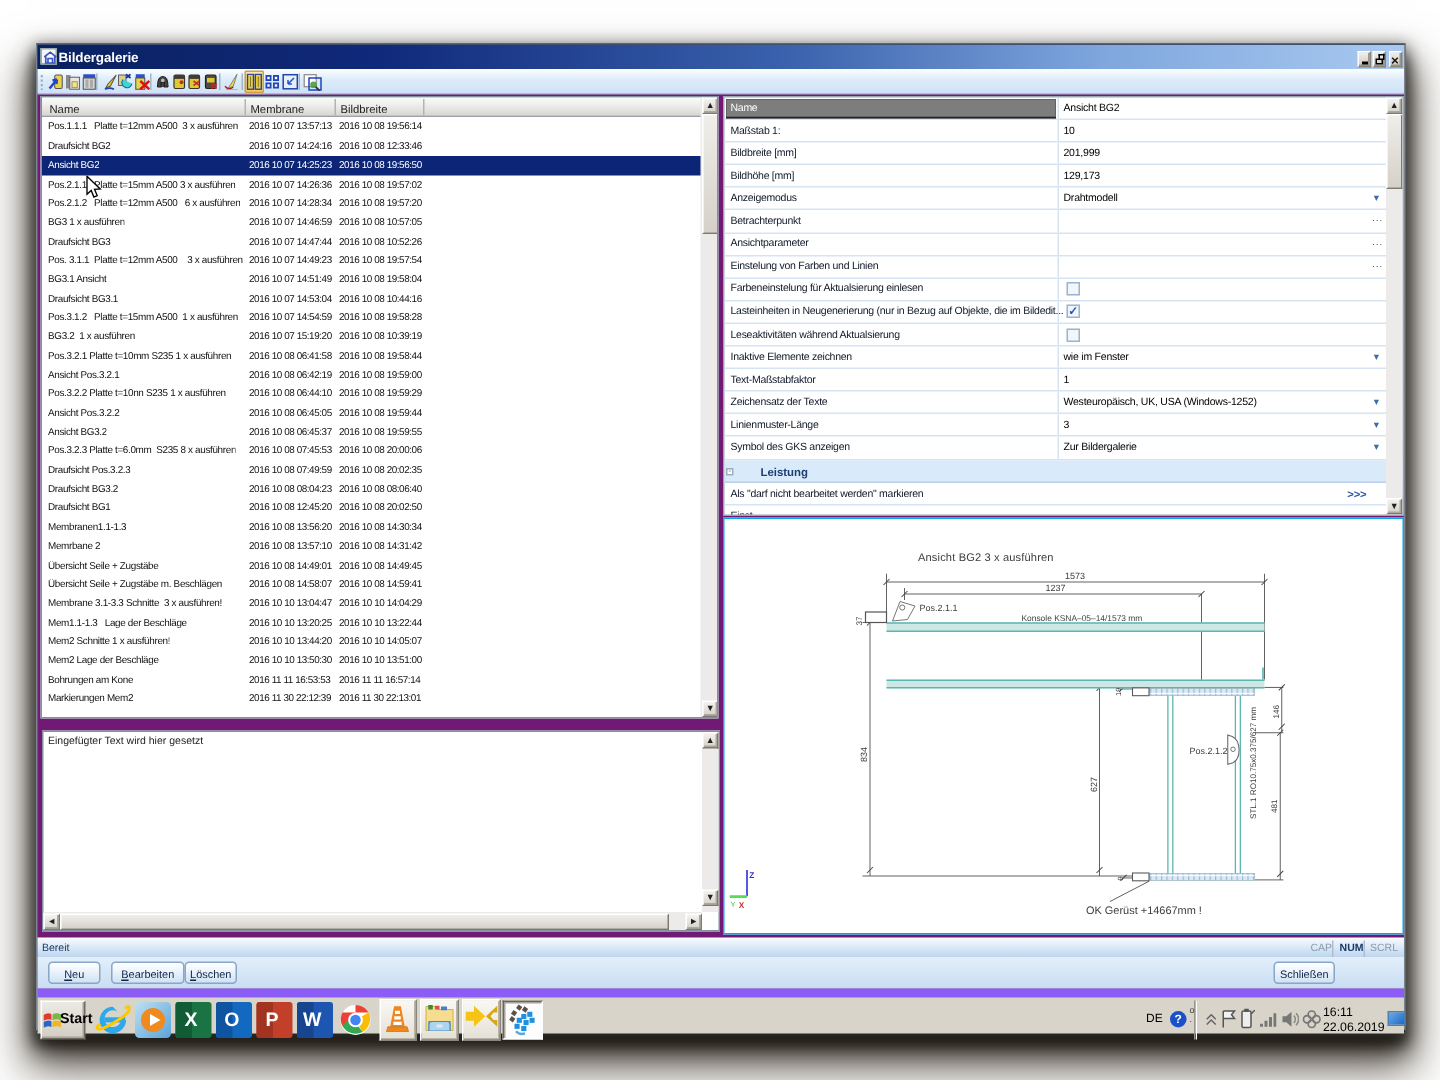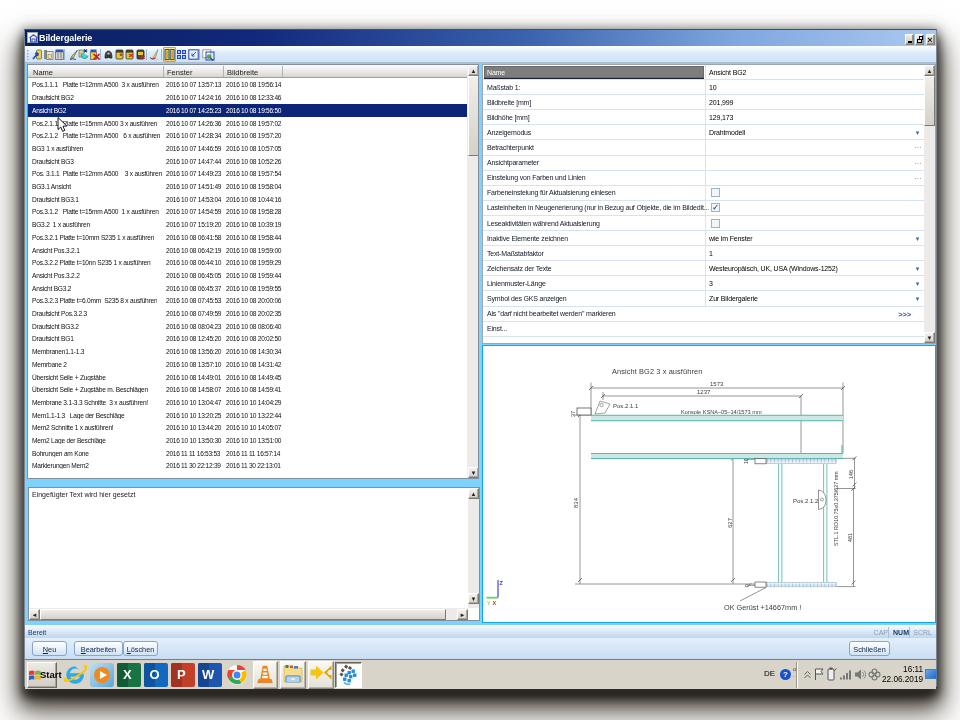--- a/index.html
+++ b/index.html
@@ -1,16 +1,16 @@
 <!DOCTYPE html>
 <html><head><meta charset="utf-8">
 <style>
 *{margin:0;padding:0;box-sizing:border-box} svg{display:block}
 html,body{width:960px;height:720px;overflow:hidden;background:#fff;font-family:"Liberation Sans",sans-serif}
-#screen{position:absolute;left:24px;top:29px;width:913px;height:659px;background:#7dd3fc;
+#screen{position:absolute;left:24px;top:29px;width:913px;height:659px;background:#701a75;
  box-shadow:0 0 9px 2px rgba(115,115,115,.5), 0 7px 9px 0px rgba(12,10,6,1), 0 14px 18px 2px rgba(35,29,20,.85), 0 22px 32px 6px rgba(60,50,35,.5);
  border-left:1px solid #7d8794;border-right:1px solid #7d8794;border-top:1px solid #44506b;border-bottom:2px solid #23201a}
 
 #title{position:absolute;left:0;top:0;width:100%;height:16px;
  background:linear-gradient(90deg,#0a2160 0%,#10297a 25%,#3a62ad 55%,#7fa7de 78%,#a9c9f0 100%)}
 #title .txt{position:absolute;left:14px;top:2.6px;font-size:9px;font-weight:bold;color:#fff;letter-spacing:-0.1px}
 #ticon{position:absolute;left:2px;top:2px;width:11px;height:11px;background:#f6f6f6;border:1px solid #9aa;}
 .wbtn{position:absolute;top:4px;width:9px;height:11px;background:linear-gradient(#f2efe9,#cdc8bd);border:1px solid #8a8578;border-top-color:#fff;border-left-color:#fff;box-shadow:inset -1px -1px 0 #9a9588;font-size:8px;line-height:9px;text-align:center;color:#111;font-weight:bold}
 
 #tbar{position:absolute;left:0;top:16px;width:100%;height:17px;background:linear-gradient(#fdfeff,#dcebfa 45%,#cfe2f5);border-bottom:1px solid #aabfd4}
@@ -49,27 +49,27 @@
 .psec .minus{position:absolute;left:1px;top:5px;width:5px;height:5px;border:1px solid #9ab;background:#fff;font-size:5px;line-height:3.5px;text-align:center;color:#345}
 .prow-last{position:relative;height:15.1px;border-bottom:1px solid #d5e3f2;font-size:7.2px;letter-spacing:-0.1px;white-space:nowrap}
 
 #prev{position:absolute;left:457px;top:315px;width:454px;height:278px;background:#fff;border:1px solid #0ea5e9}
 
 #sbar{position:absolute;left:0;top:595px;width:100%;height:13px;background:linear-gradient(#f3f8fd,#d6e6f6 55%,#bdd6ee);border-top:1px solid #fff;font-size:7px;color:#16335e}
 
 #brow{position:absolute;left:0;top:608px;width:100%;height:21px;background:linear-gradient(#e3effb,#c9ddf2)}
 .btn{position:absolute;top:3px;height:15px;background:linear-gradient(#feffff,#e8f1fa 50%,#cfe2f4);border:1px solid #87a6c8;border-radius:3px;font-size:7.3px;color:#10254a;text-align:center}
 
-#task{position:absolute;left:0;top:629px;width:100%;height:30px;background:#d8d4ca;border-top:1px solid #8b5cf6}
+#task{position:absolute;left:0;top:629px;width:100%;height:30px;background:#d8d4ca;border-top:6px solid #8b5cf6}
 #startb{position:absolute;left:2px;top:2px;width:30px;height:26px;background:linear-gradient(#eceae4,#d2cec4);border:1px solid #fff;border-right-color:#6e6a60;border-bottom-color:#6e6a60;box-shadow:inset -1px -1px 0 #a8a498}
 #startb .stxt{position:absolute;left:12px;top:6px;font-size:9.5px;font-weight:bold;color:#000}
 .tkico{position:absolute;top:3px;width:24px;height:24px}
 #tray{position:absolute;right:0px;top:2px;height:26px;width:140px;border-left:1px solid #9a968c;box-shadow:1px 0 0 #fff inset}
 .trayg{position:absolute;top:7px;font-size:8px;color:#333}
-#clock{position:absolute;right:8px;top:2.5px;text-align:right;font-size:8.2px;color:#000;line-height:10.5px}
+#clock{position:absolute;right:8px;top:2.5px;text-align:left;font-size:8.2px;color:#000;line-height:10.5px}
 .cursor{position:absolute;z-index:50}
 </style></head><body>
 <div id="screen">
 <div id="title">
   <div id="ticon">
         <svg width="9" height="9" viewBox="0 0 9 9" style="margin:0.5px">
           <path d="M0.5,4 L4.5,0.8 L8.5,4 M1.5,3.6 V8 H7.5 V3.6 M3,8 V5 H6 V8" fill="none" stroke="#3b55c0" stroke-width="1.1"></path>
         </svg>
       </div>
   <span class="txt">Bildergalerie</span>
@@ -176,21 +176,21 @@
   <svg class="tico" style="left:177px;width:13px;height:12px" viewBox="0 0 13 12">
         <rect x="0.8" y="0.8" width="8" height="8" fill="#fff" stroke="#888" stroke-width="0.8"></rect>
         <rect x="4" y="3" width="8" height="8" fill="none" stroke="#2244bb" stroke-width="1"></rect>
         <circle cx="7" cy="7.5" r="2.2" fill="#3a9a3a" opacity="0.85"></circle>
         <path d="M8.5,9 l2.6,2.4" stroke="#333" stroke-width="1.2"></path>
       </svg>
 </div>
 <div id="list">
   <div id="lhead">
     <span style="left:5px">Name</span>
-        <span style="left:139px">Fenster</span>
+        <span style="left:139px">Membrane</span>
         <span style="left:199px">Bildbreite</span>
     <div class="hs" style="left:135px"></div>
         <div class="hs" style="left:195px"></div>
         <div class="hs" style="left:254px"></div>
   </div>
   <div id="lbody">
 <div class="lr">
           <span class="c1">Pos.1.1.1&nbsp;&nbsp;&nbsp;Platte t=12mm A500&nbsp;&nbsp;3 x ausführen</span>
           <span class="c2">2016 10 07 13:57:13</span>
           <span class="c3">2016 10 08 19:56:14</span>
@@ -433,20 +433,24 @@
 <div class="pr">
         <span class="plab">Linienmuster-Länge</span>
         <span class="pvalc"><span class="pval">3</span></span>
         <span class="ddbtn">▾</span>
       </div>
 <div class="pr">
         <span class="plab">Symbol des GKS anzeigen</span>
         <span class="pvalc"><span class="pval">Zur Bildergalerie</span></span>
         <span class="ddbtn">▾</span>
       </div>  
+      <div class="psec">
+        <div class="minus">-</div>
+        <span>Leistung</span>
+      </div>
   <div class="prow-last">
         <span class="plab">Als "darf nicht bearbeitet werden" markieren</span>
         <span style="position:absolute;right:24px;top:3px;font-size:7.5px;font-weight:bold;color:#2a56a8">&gt;&gt;&gt;</span>
       </div>
   <div class="prow-last">
         <span class="plab">Einst...</span>
       </div>
   <div class="sb" style="position:absolute;right:0;top:0;width:11px;height:278px"></div>
   <div class="sbtn" style="right:0;top:0">▲</div>
   <div class="sthumb" style="right:0;top:11px;width:11px;height:50px"></div>

